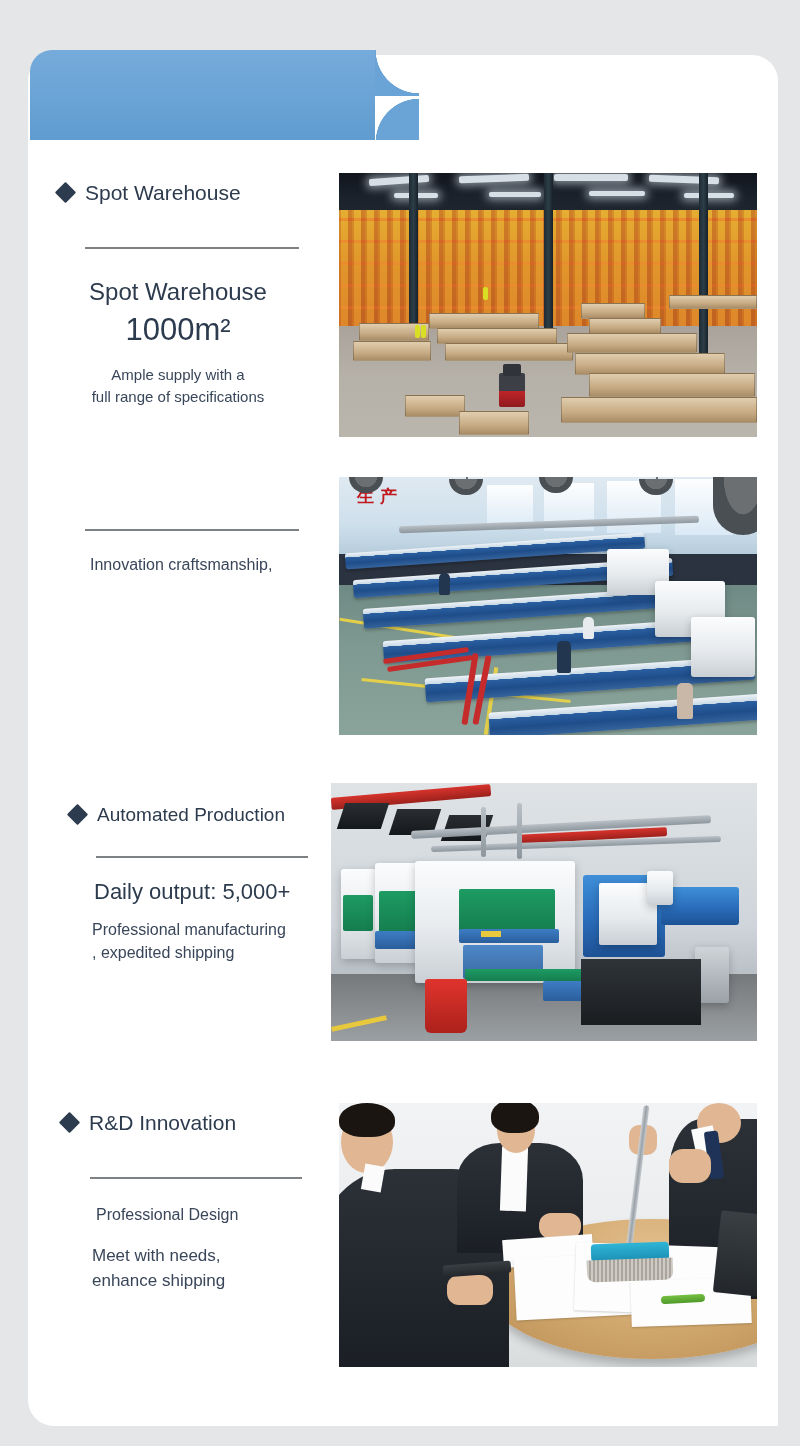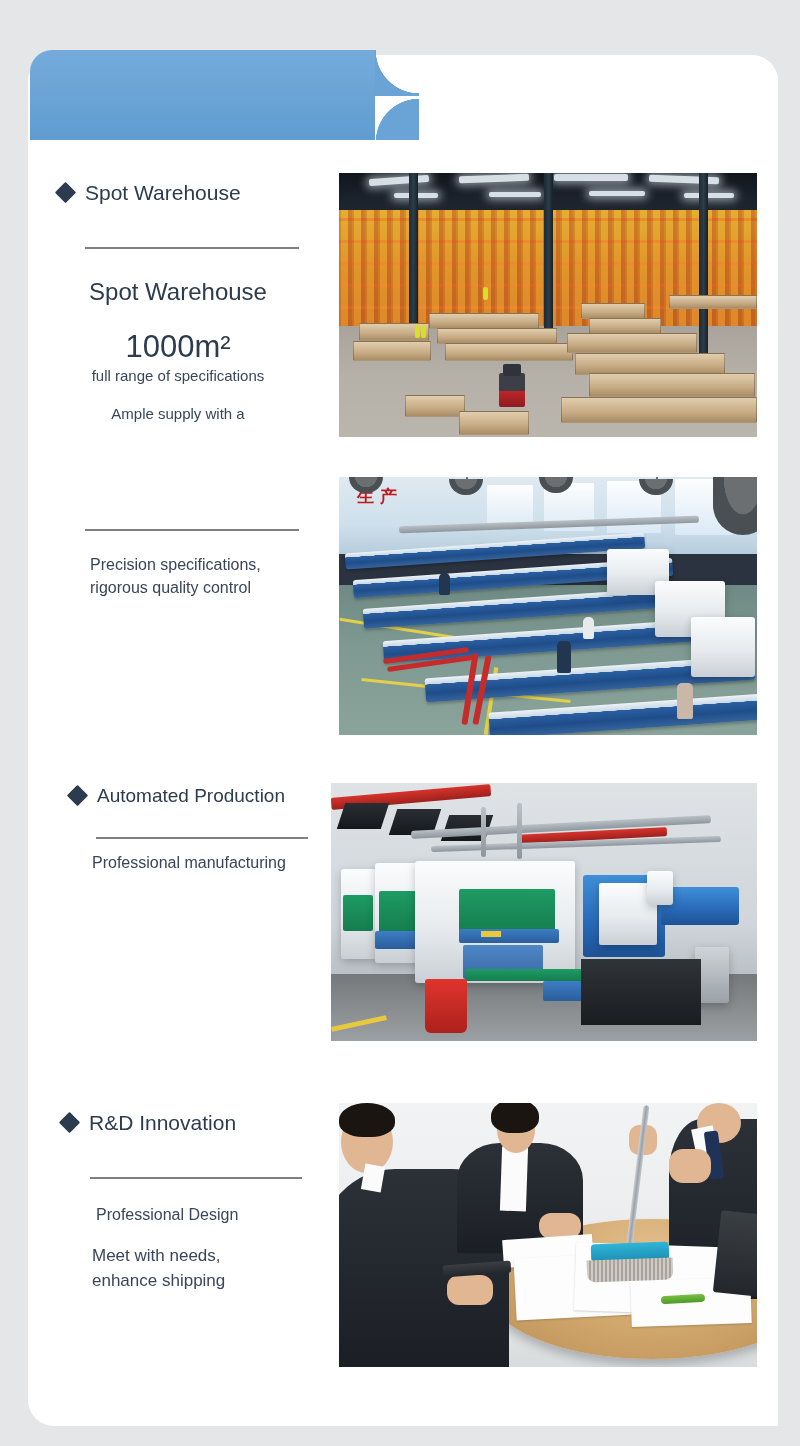--- a/index.html
+++ b/index.html
@@ -158,23 +158,23 @@
 
   <div class="header-tab"></div>
 
   <div class="section" style="left:58px; top:182px; width:262px;">
     <div class="sec-title">
       <span class="diamond"></span>
       <span class="txt">Spot Warehouse</span>
     </div>
     <div class="divider" style="margin:44px 0 0 27px; width:214px;"></div>
     <div class="big t-center" style="margin-top:28px; width:240px;">Spot Warehouse</div>
-    <div class="huge t-center" style="margin-top:20px; width:240px;">1000m²</div>
+    <div class="huge t-center" style="margin-top:3px; width:240px;">1000m²</div>
+    <div class="desc t-center" style="margin-top:16px; width:240px;">Ample supply with a</div>
     <div class="desc t-center" style="width:240px;">full range of specifications</div>
-    <div class="desc t-center" style="margin-top:16px; width:240px;">Ample supply with a</div>
   </div>
 
   <div class="photo" style="left:339px; top:173px; width:418px; height:264px;">
     <div class="ph-layer">
       <div class="w-ceiling"></div>
       <div class="w-skylight" style="left:30px;  top:4px;  width:60px; height:7px; transform:rotate(-4deg);"></div>
       <div class="w-skylight" style="left:120px; top:2px;  width:70px; height:7px; transform:rotate(-2deg);"></div>
       <div class="w-skylight" style="left:215px; top:1px;  width:74px; height:7px;"></div>
       <div class="w-skylight" style="left:310px; top:3px;  width:70px; height:7px; transform:rotate(2deg);"></div>
       <div class="w-skylight" style="left:55px;  top:20px; width:44px; height:5px;"></div>
@@ -203,22 +203,21 @@
       <div class="w-pallet" style="left:120px; top:238px; width:70px;  height:24px;"></div>
       <div class="w-fork" style="left:160px; top:200px;"></div>
       <div class="w-worker" style="left:76px;  top:152px;"></div>
       <div class="w-worker" style="left:82px;  top:152px;"></div>
       <div class="w-worker" style="left:144px; top:114px;"></div>
     </div>
   </div>
 
   <div class="section" style="left:58px; top:485px; width:262px;">
     <div class="divider" style="margin:44px 0 0 27px; width:214px;"></div>
-    <div class="desc" style="margin:22px 0 0 32px; width:228px; font-size:16px;">Precision specifications,</div>
-    <div class="desc" style="margin-left:32px; width:228px; font-size:16px;">rigorous quality control</div>
+    <div class="desc" style="margin:22px 0 0 32px; width:228px; font-size:16px;">Innovation craftsmanship,</div>
   </div>
 
   <div class="photo" style="left:339px; top:477px; width:418px; height:258px;">
     <div class="ph-layer">
       <div class="s-wall"></div>
       <div class="s-win" style="left:148px; top:8px;  width:46px; height:44px;"></div>
       <div class="s-win" style="left:205px; top:6px;  width:50px; height:48px;"></div>
       <div class="s-win" style="left:268px; top:4px;  width:54px; height:52px;"></div>
       <div class="s-win" style="left:336px; top:2px;  width:58px; height:56px;"></div>
       <div class="s-zh" style="left:18px; top:8px; font-size:17px;">生产</div>
@@ -246,27 +245,29 @@
       <div class="s-mop" style="left:48px;  top:184px; width:86px; height:5px;"></div>
       <div class="s-mop" style="left:128px; top:176px; width:6px; height:72px; transform:rotate(9deg);"></div>
       <div class="s-mop" style="left:140px; top:178px; width:6px; height:70px; transform:rotate(11deg);"></div>
       <div class="s-person" style="left:100px; top:96px;  width:11px; height:22px;"></div>
       <div class="s-person" style="left:244px; top:140px; width:11px; height:22px; background:#e7ebee;"></div>
       <div class="s-person" style="left:218px; top:164px; width:14px; height:32px;"></div>
       <div class="s-person" style="left:338px; top:206px; width:16px; height:36px; background:#c9b7a8;"></div>
     </div>
   </div>
 
-  <div class="section" style="left:70px; top:786px; width:270px;">
+  <div class="section" style="left:70px; top:805px; width:270px;">
     <div class="sec-title">
       <span class="diamond"></span>
       <span class="txt" style="font-size:19px;">Automated Production</span>
     </div>
     <div class="divider" style="margin:32px 0 0 26px; width:212px;"></div>
+    <div class="big" style="margin:20px 0 0 24px; width:250px; font-size:22px;">Daily output: 5,000+</div>
     <div class="desc" style="margin:12px 0 0 22px; width:252px; font-size:16px;">Professional manufacturing</div>
+    <div class="desc" style="margin-left:22px; width:252px; font-size:16px;">, expedited shipping</div>
   </div>
 
   <div class="photo" style="left:331px; top:783px; width:426px; height:258px;">
     <div class="ph-layer">
       <div class="a-bg"></div>
       <div class="a-floor"></div>
       <div class="a-crane" style="left:0;   top:8px;  width:160px; height:12px; transform:rotate(-5deg);"></div>
       <div class="a-crane" style="left:186px; top:48px; width:150px; height:9px; transform:rotate(-3deg);"></div>
       <div class="a-beam" style="left:10px;  top:20px; width:44px; height:26px; transform:skewX(-18deg);"></div>
       <div class="a-beam" style="left:62px;  top:26px; width:44px; height:26px; transform:skewX(-18deg);"></div>

